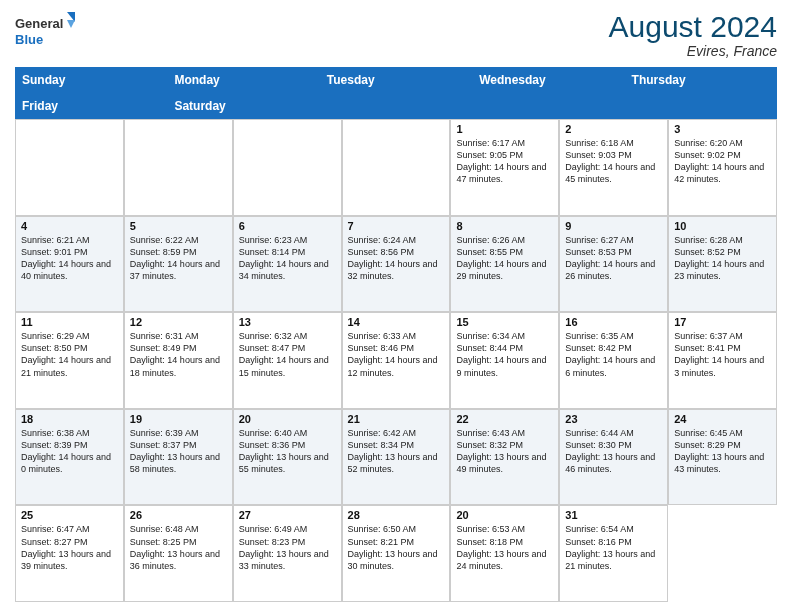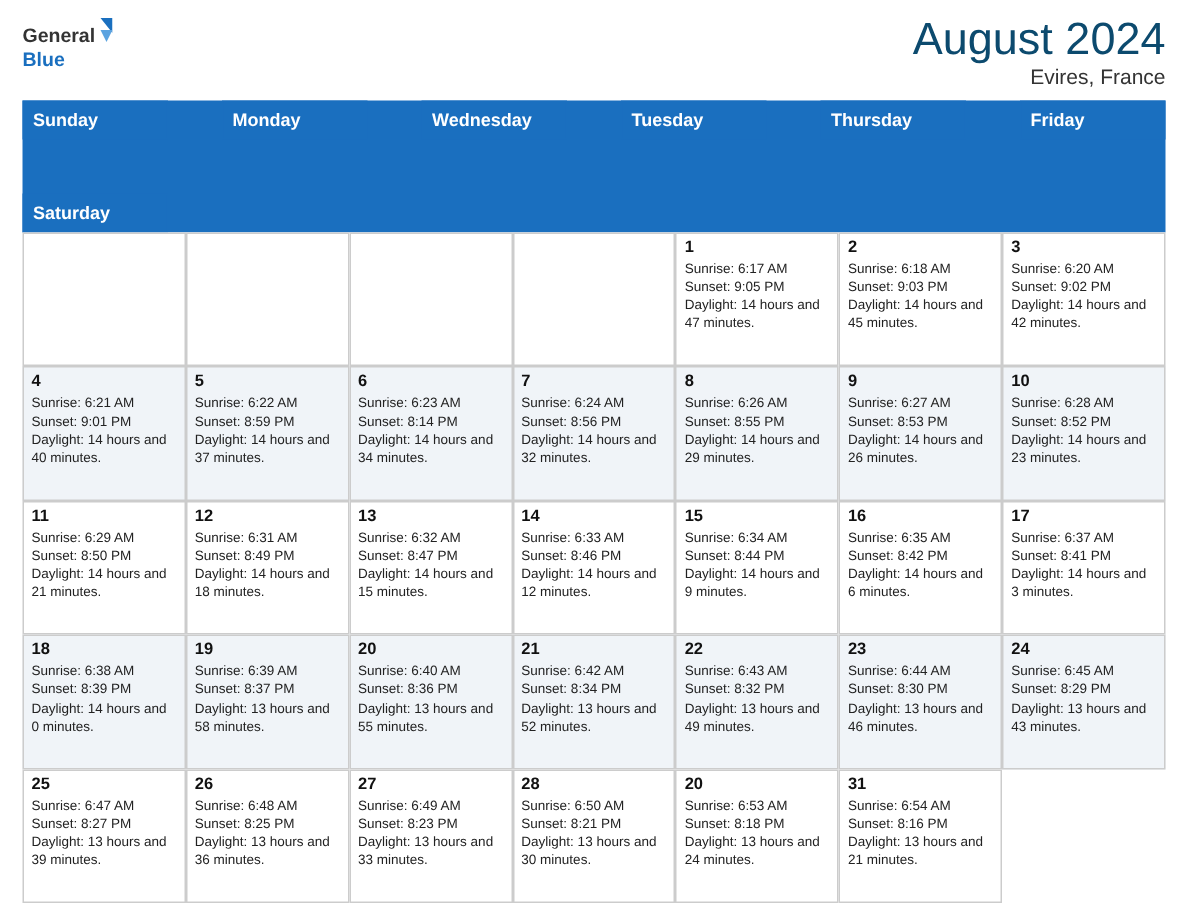--- a/index.html
+++ b/index.html
@@ -33,31 +33,31 @@
     }
     .month-year {
       font-size: 30px;
       font-weight: normal;
       color: #0c4a6e;
       line-height: 1.1;
     }
     .location {
       font-size: 14px;
       color: #333;
+      font-style: italic;
     }
     .calendar {
       flex: 1;
       display: flex;
       flex-direction: column;
     }
     .cal-header-row {
       display: grid;
-      grid-template-columns: repeat(6, 1fr);
+      grid-template-columns: repeat(5, 1fr);
       background: #1a6fbf;
-      gap: 36px;
     }
     .cal-header-cell {
       color: #fff;
       font-size: 12px;
       font-weight: bold;
       padding: 5px 6px;
       border: 1px solid #1a6fbf;
     }
     .cal-body {
       flex: 1;
@@ -109,22 +109,22 @@
     <div class="title-block">
       <div class="month-year">August 2024</div>
       <div class="location">Evires, France</div>
     </div>
   </div>
 
   <div class="calendar">
     <div class="cal-header-row">
     <div class="cal-header-cell">Sunday</div>
         <div class="cal-header-cell">Monday</div>
+        <div class="cal-header-cell">Tuesday</div>
         <div class="cal-header-cell">Wednesday</div>
-        <div class="cal-header-cell">Tuesday</div>
         <div class="cal-header-cell">Thursday</div>
         <div class="cal-header-cell">Friday</div>
         <div class="cal-header-cell">Saturday</div>
       </div>
     <div class="cal-body">
     <div class="cal-row">
           <div class="cal-cell"></div>
           <div class="cal-cell"></div>
           <div class="cal-cell"></div>
           <div class="cal-cell"></div>

